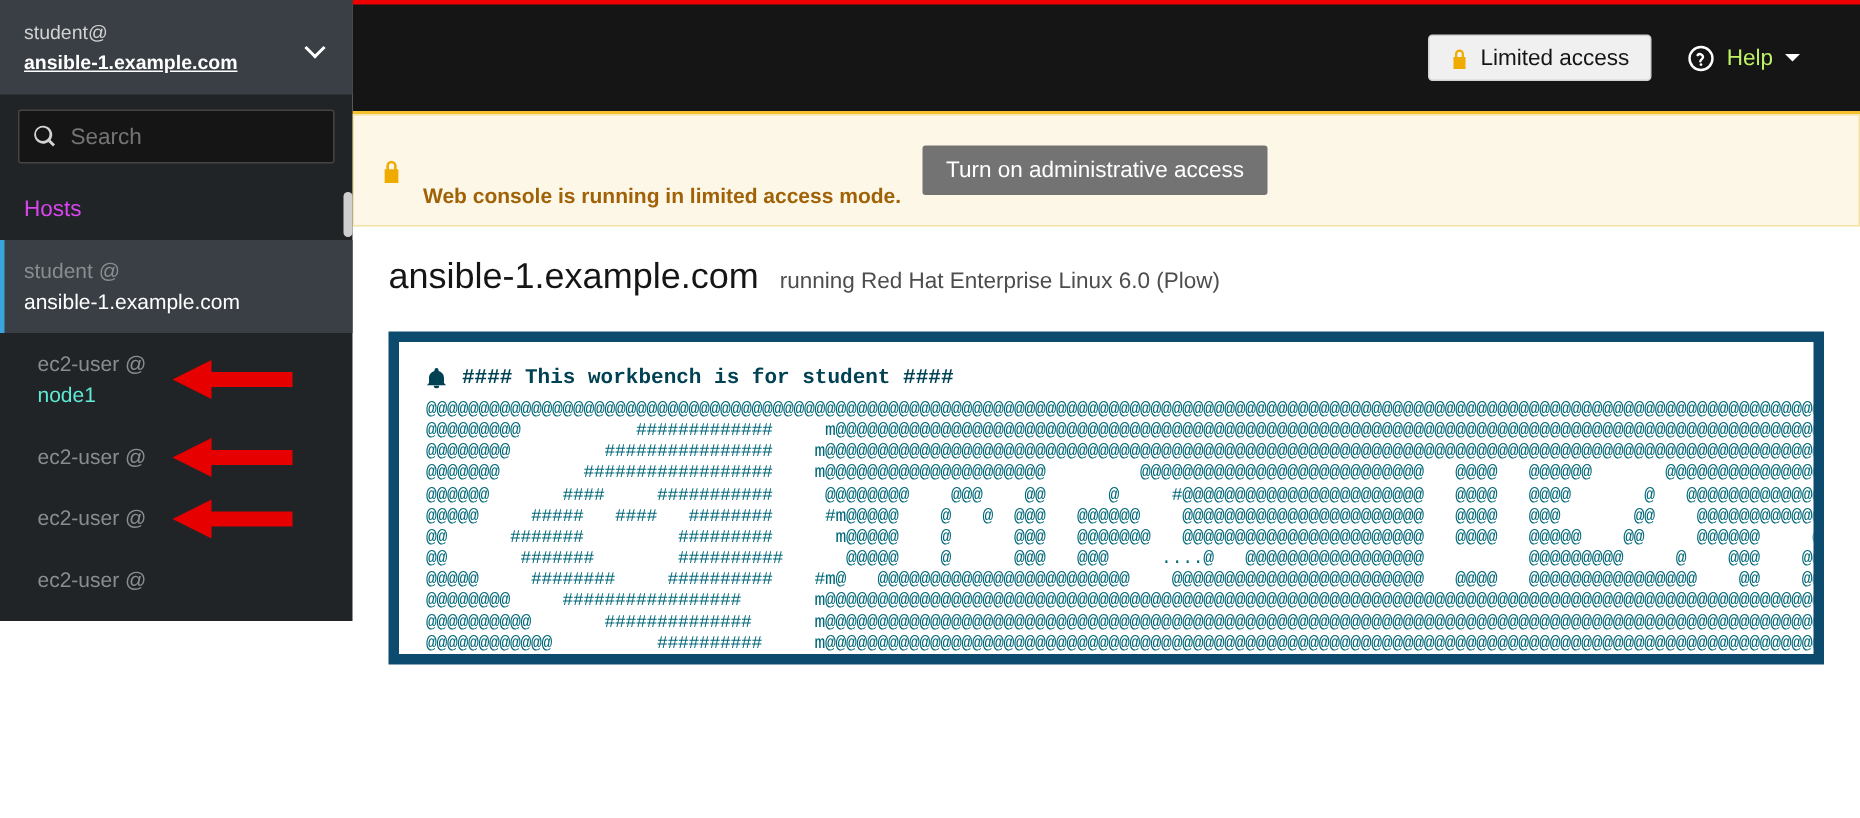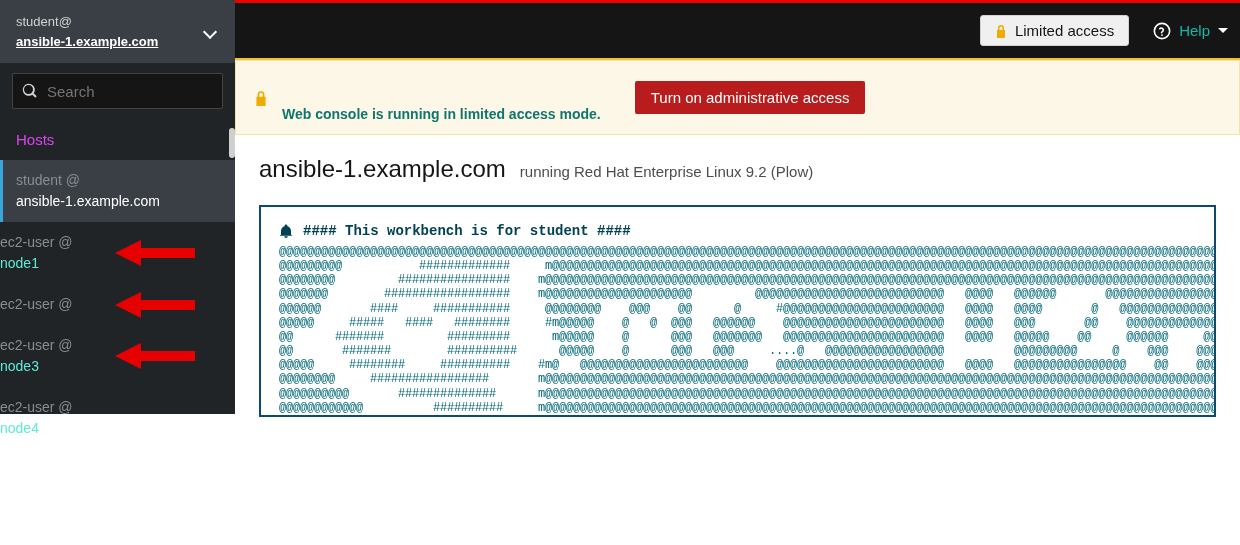--- a/index.html
+++ b/index.html
@@ -61,21 +61,21 @@
     transform: translateY(-50%);
     width: 16px; height: 16px;
     fill: #d2d2d2;
   }
   .hosts-label {
     padding: 12px 16px;
     color: #d946ef;
     font-size: 15px;
   }
   .host-item {
-    padding: 10px 0;
+    padding: 10px 25px;
     font-size: 14px;
     line-height: 1.5;
     cursor: pointer;
     position: relative;
   }
   .host-item.active { background: #393f44; border-left: 3px solid #39a5dc; padding-left: 13px; }
   .host-item .user { color: #8a8d90; }
   .host-item .host { color: #5eead4; }
   .host-item.active .host { color: #fff; }
   .arrow-annot {
@@ -116,45 +116,45 @@
   }
 
   
   .main {
     flex: 1;
     display: flex;
     flex-direction: column;
     min-width: 0;
   }
   .topbar {
-    height: 60px;
+    height: 76px;
     background: #151515;
     border-top: 3px solid #ee0000;
     border-bottom: 2px solid #f5c12e;
     display: flex;
     justify-content: flex-end;
     align-items: center;
-    padding: 0 12px;
+    padding: 0 40px;
     gap: 24px;
   }
   .btn-limited {
     background: #f0f0f0;
     color: #151515;
     border: 1px solid #d2d2d2;
     padding: 6px 14px;
     font-size: 15px;
     display: flex;
     align-items: center;
     gap: 8px;
     border-radius: 3px;
     cursor: pointer;
   }
   .lock-icon { width: 12px; height: 14px; fill: #f0ab00; }
   .help-link {
-    color: #14b8a6;
+    color: #bef264;
     display: flex;
     align-items: center;
     gap: 8px;
     font-size: 15px;
     cursor: pointer;
   }
   .help-icon { width: 18px; height: 18px; stroke: #fff; fill: none; }
   .caret-down {
     width: 0; height: 0;
     border-left: 5px solid transparent;
@@ -165,44 +165,43 @@
   .alert {
     background: #fdf7e7;
     border: 1px solid #f5e2a5;
     border-bottom: 1px solid #f5e2a5;
     padding: 12px 18px;
     display: flex;
     align-items: center;
     gap: 14px;
   }
   .alert .lock-icon { width: 14px; height: 16px; fill: #f0ab00; }
-  .alert-text { font-weight: 700; color: #0f766e; margin-top: 33px; }
+  .alert-text { font-weight: 700; color: #a16207; margin-top: 33px; }
   .btn-primary {
-    background: #b91c1c;
+    background: #737373;
     color: #fff;
     border: none;
     padding: 8px 16px;
     font-size: 15px;
     cursor: pointer;
     border-radius: 2px;
-    margin-left: 20px;
   }
 
   .page-header {
     padding: 20px 24px 6px;
     display: flex;
     align-items: baseline;
     gap: 14px;
   }
   .page-header h1 { font-size: 24px; font-weight: 400; color: #151515; }
   .page-header .sub { font-size: 15px; color: #4d4d4d; }
 
   .motd-wrap {
     margin: 16px 24px;
-    border: 2px solid #0c4a6e;
+    border: 7px solid #0c4a6e;
     padding: 16px 18px 0;
     overflow: hidden;
   }
   .motd-header {
     display: flex;
     align-items: center;
     gap: 10px;
     font-family: "Courier New", monospace;
     font-weight: 700;
     font-size: 14px;
@@ -257,30 +256,28 @@
   <div class="host-item">
     <div class="user">ec2-user @</div>
     <div class="arrow-annot">
         <div class="head"></div>
         <div class="shaft"></div>
       </div>
   </div>
 
   <div class="host-item">
     <div class="user">ec2-user @</div>
-    <div class="host">node3</div>
     <div class="arrow-annot">
         <div class="head"></div>
         <div class="shaft"></div>
       </div>
   </div>
 
   <div class="host-item">
     <div class="user">ec2-user @</div>
-    <div class="host">node4</div>
   </div>
 </div>
 
 <div class="main">
 
   <div class="topbar">
     <button class="btn-limited">
       <svg class="lock-icon" viewBox="0 0 12 14">
           <path d="M9 6V4a3 3 0 0 0-6 0v2H2v8h8V6H9zM4.5 4a1.5 1.5 0 1 1 3 0v2h-3V4z"></path>
         </svg>
@@ -300,21 +297,21 @@
   <div class="alert">
     <svg class="lock-icon" viewBox="0 0 12 14">
         <path d="M9 6V4a3 3 0 0 0-6 0v2H2v8h8V6H9zM4.5 4a1.5 1.5 0 1 1 3 0v2h-3V4z"></path>
       </svg>
     <span class="alert-text">Web console is running in limited access mode.</span>
     <button class="btn-primary">Turn on administrative access</button>
   </div>
 
   <div class="page-header">
     <h1>ansible-1.example.com</h1>
-    <span class="sub">running Red Hat Enterprise Linux 9.2 (Plow)</span>
+    <span class="sub">running Red Hat Enterprise Linux 6.0 (Plow)</span>
   </div>
 
   <div class="motd-wrap">
     <div class="motd-header">
       <svg class="bell-icon" viewBox="0 0 14 14">
           <path d="M7 14a1.8 1.8 0 0 0 1.8-1.8H5.2A1.8 1.8 0 0 0 7 14zm5-3.6V7c0-2.3-1.5-4.2-3.6-4.7V1.8a1.4 1.4 0 1 0-2.8 0v.5C3.5 2.8 2 4.7 2 7v3.4L.6 11.8h12.8L12 10.4z"></path>
         </svg>
       <span>#### This workbench is for student ####</span>
     </div>
     <pre class="motd">@@@@@@@@@@@@@@@@@@@@@@@@@@@@@@@@@@@@@@@@@@@@@@@@@@@@@@@@@@@@@@@@@@@@@@@@@@@@@@@@@@@@@@@@@@@@@@@@@@@@@@@@@@@@@@@@@@@@@@@@@@@@@@@@@@@@@@@@

